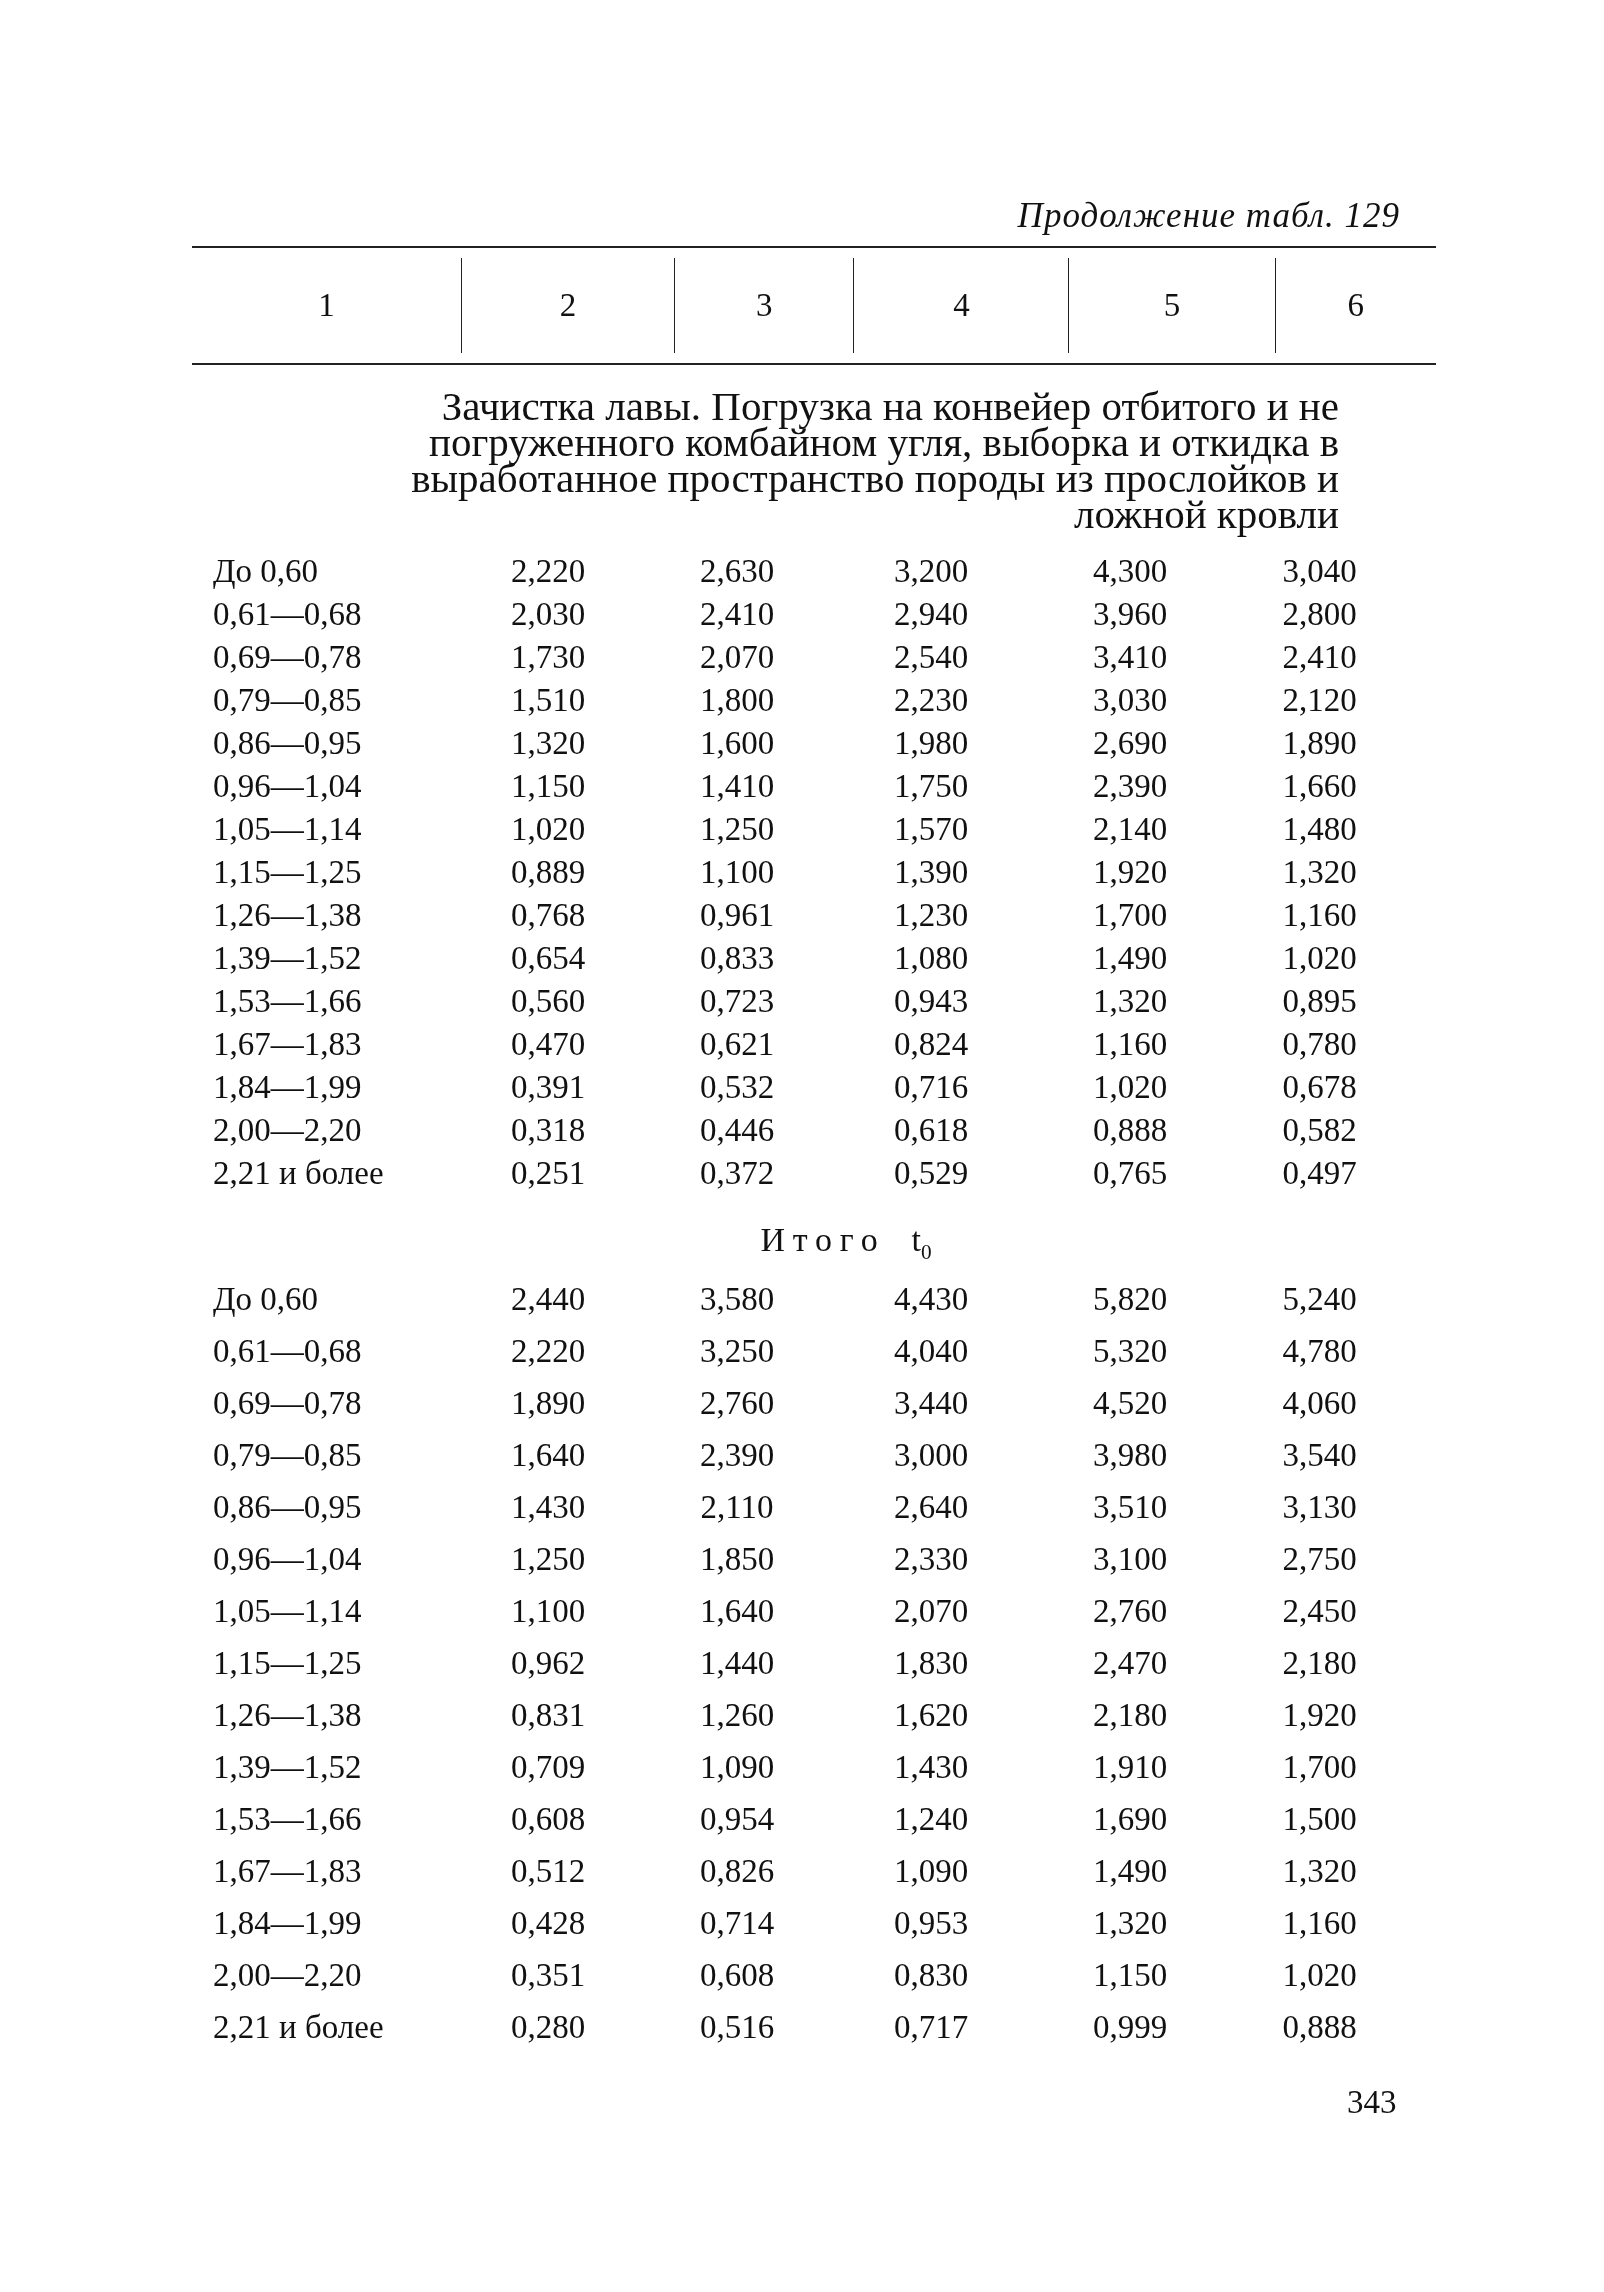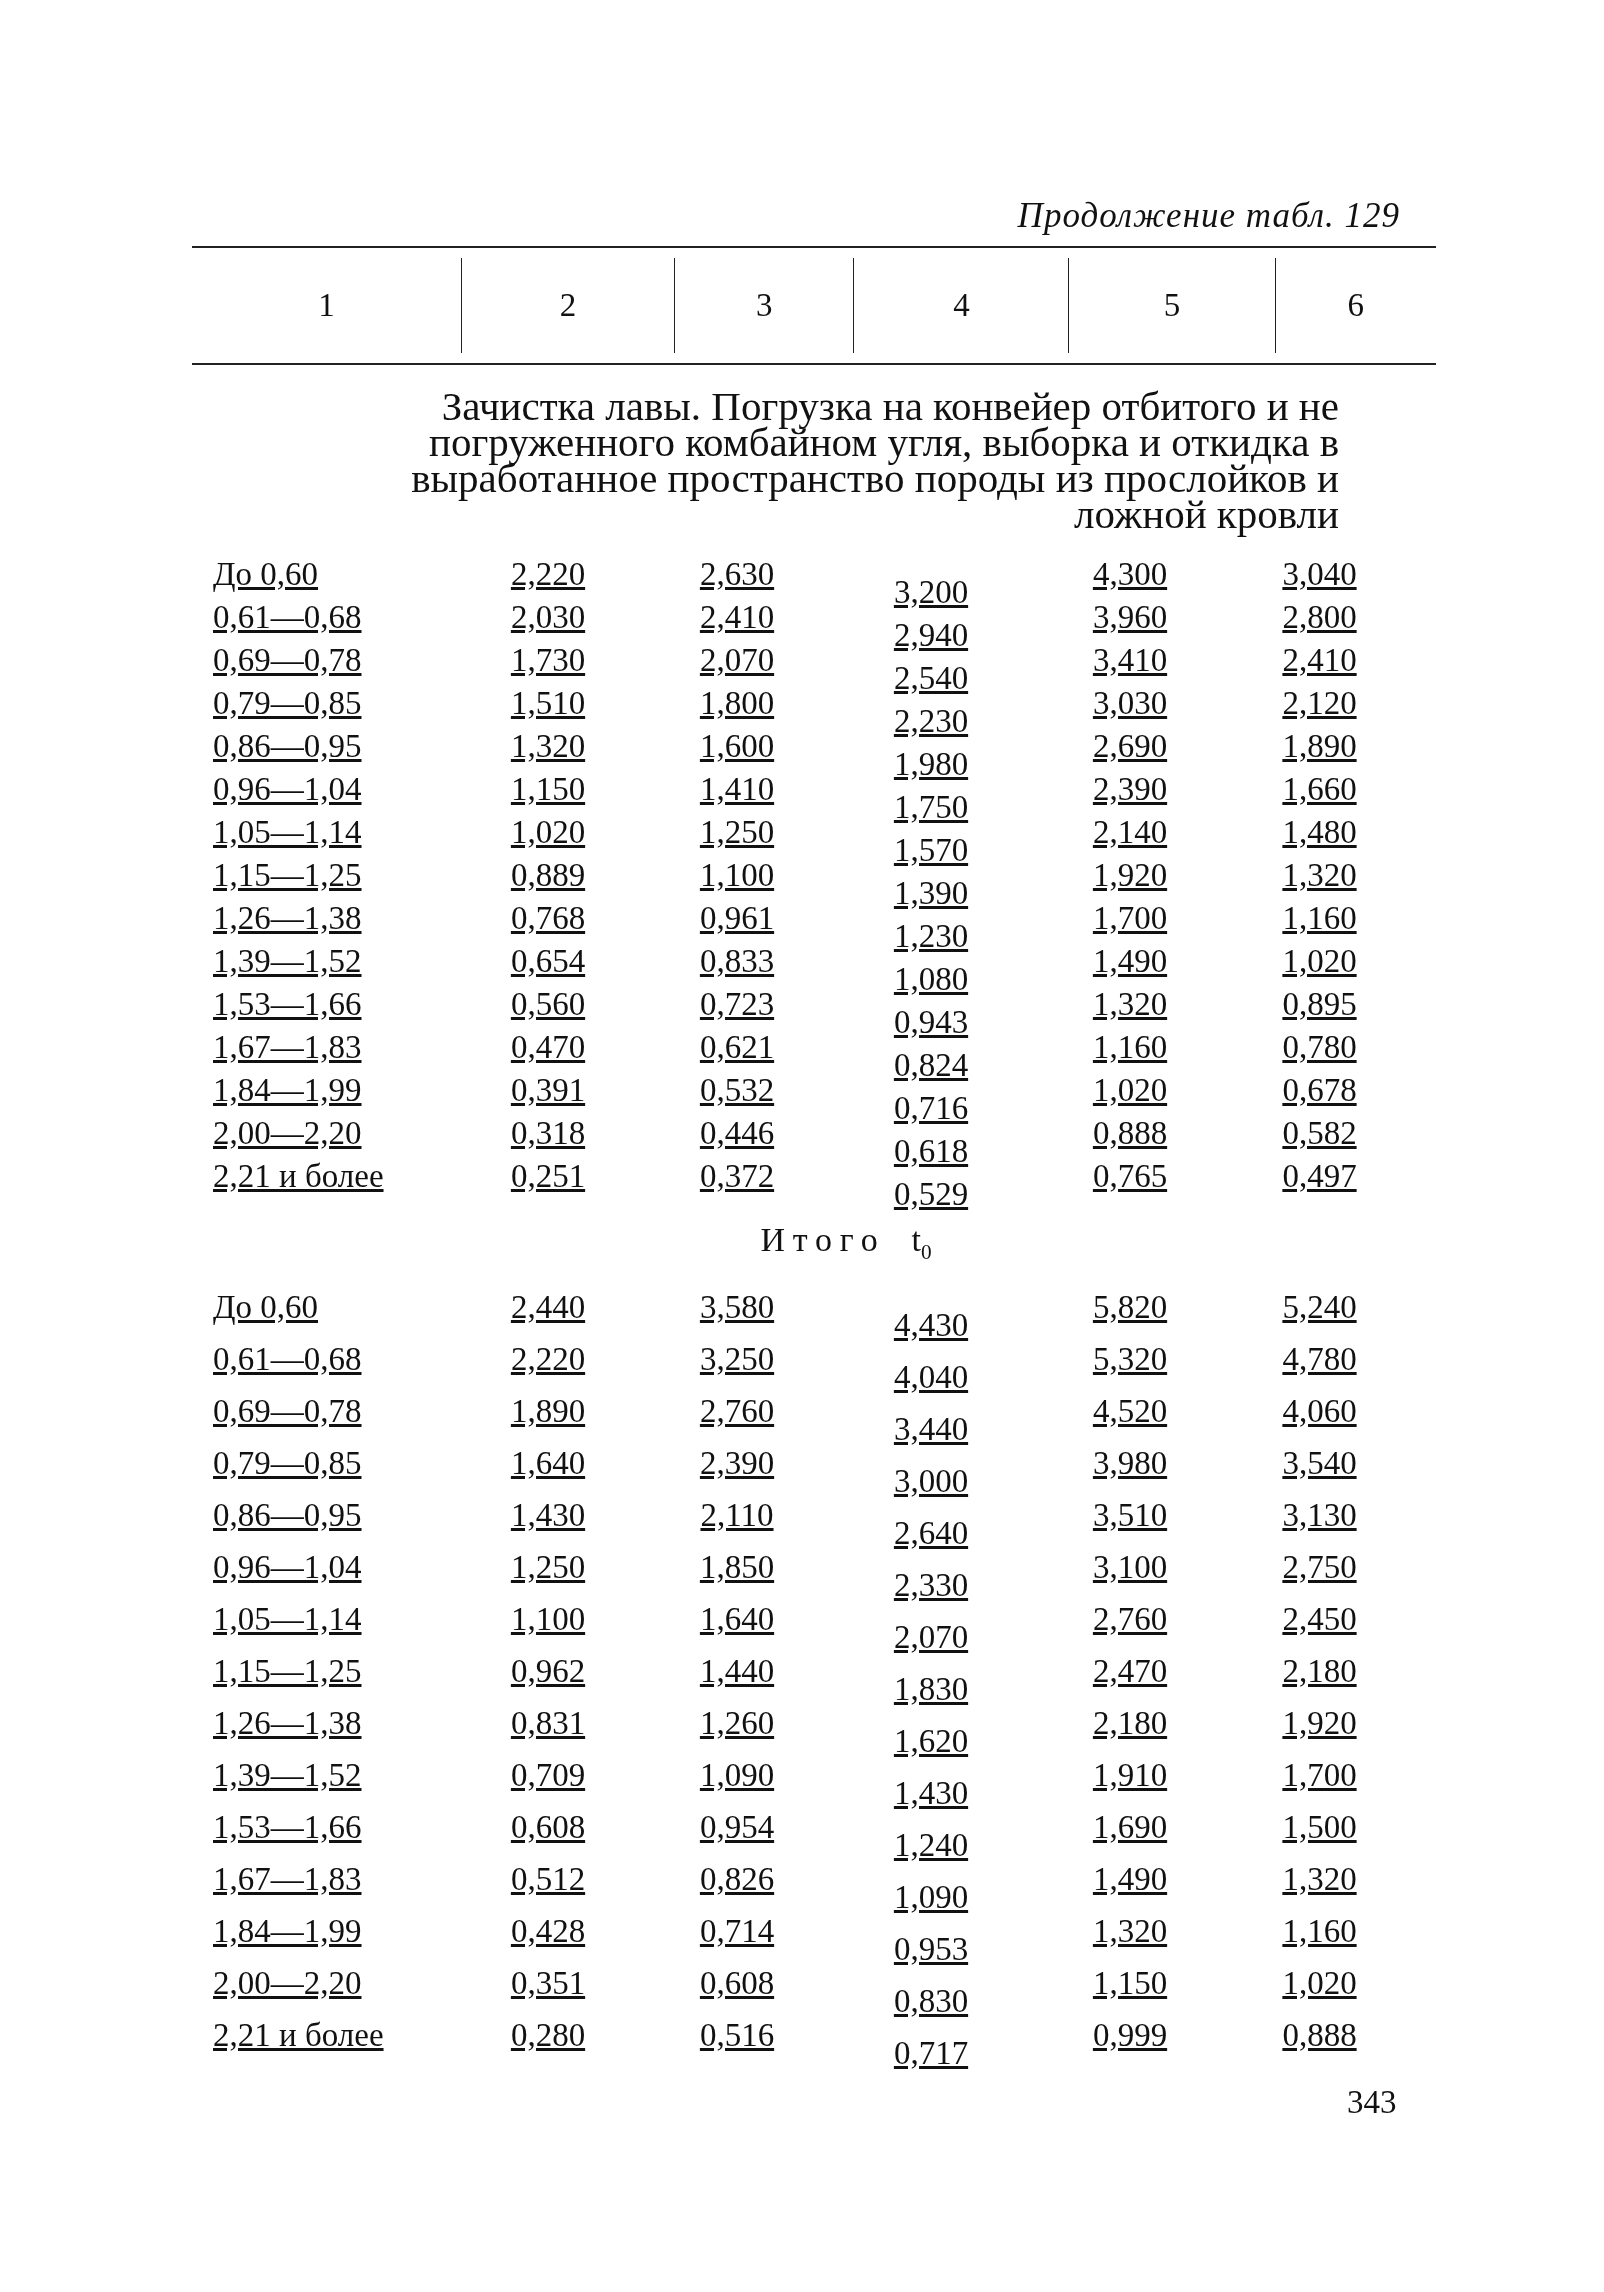--- a/index.html
+++ b/index.html
@@ -11,24 +11,24 @@
       border-top: 2.9px solid #222; border-bottom: 2.9px solid #222; display: flex; }
     .hdr .c { display: flex; align-items: center; justify-content: center; font-size: 33px;
       border-left: 1.9px solid #222; margin: 9.7px 0; }
     .hdr .c:first-child { border-left: none; }
     .caption { position: absolute; left: 291px; width: 1048px; top: 388px; text-align: right;
       font-size: 41px; line-height: 36px; }
     .subhead { position: absolute; left: 0; width: 1604px; text-align: center; top: 1221px;
       font-size: 34px; letter-spacing: 7.8px; padding-left: 44px; }
     .subhead sub { font-size: 21.3px; letter-spacing: 0; }
     .tbl { position: absolute; left: 213px; width: 1213px; }
-    .row { display: flex; align-items: center; font-size: 33px; text-decoration: underline; }
+    .row { display: flex; font-size: 33px; }
     .row span { display: block; text-align: center; }
     .c0 { width: 243px; text-align: left !important; }
-    .c1 { width: 184px; } .c2 { width: 194px; } .c3 { width: 194px; margin-top: 36px; } .c4 { width: 204px; } .c5 { width: 175px; }
+    .c1 { width: 184px; } .c2 { width: 194px; } .c3 { width: 194px; } .c4 { width: 204px; } .c5 { width: 175px; }
     #t1 { top: 553px; } #t1 .row { height: 43px; }
     #t2 { top: 1281px; } #t2 .row { height: 52px; }
     .page-number { position: absolute; top: 2084px; left: 1347px; font-size: 33px; text-align: center; }
   </style>
 </head>
 <body>
 
 <div class="running-head">Продолжение табл. 129</div>
 
 <div class="hdr">

